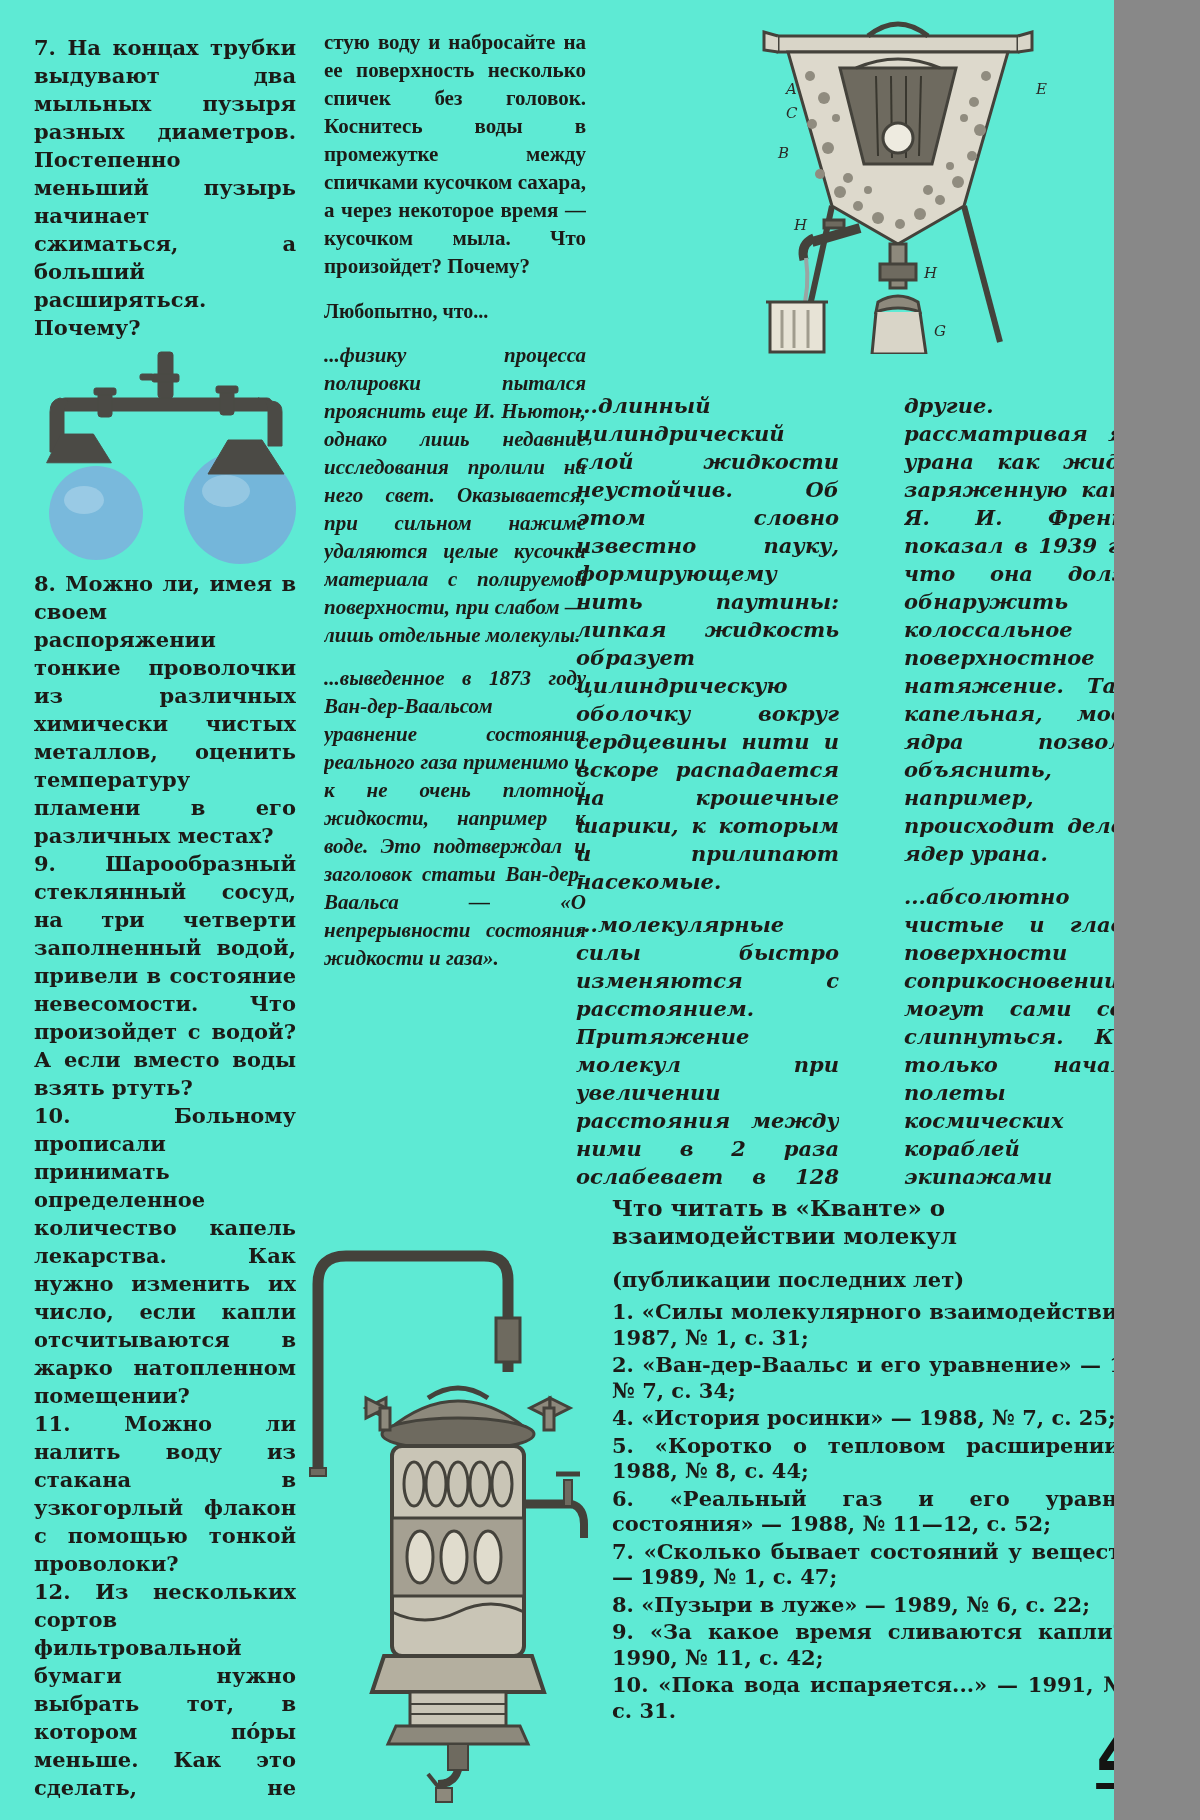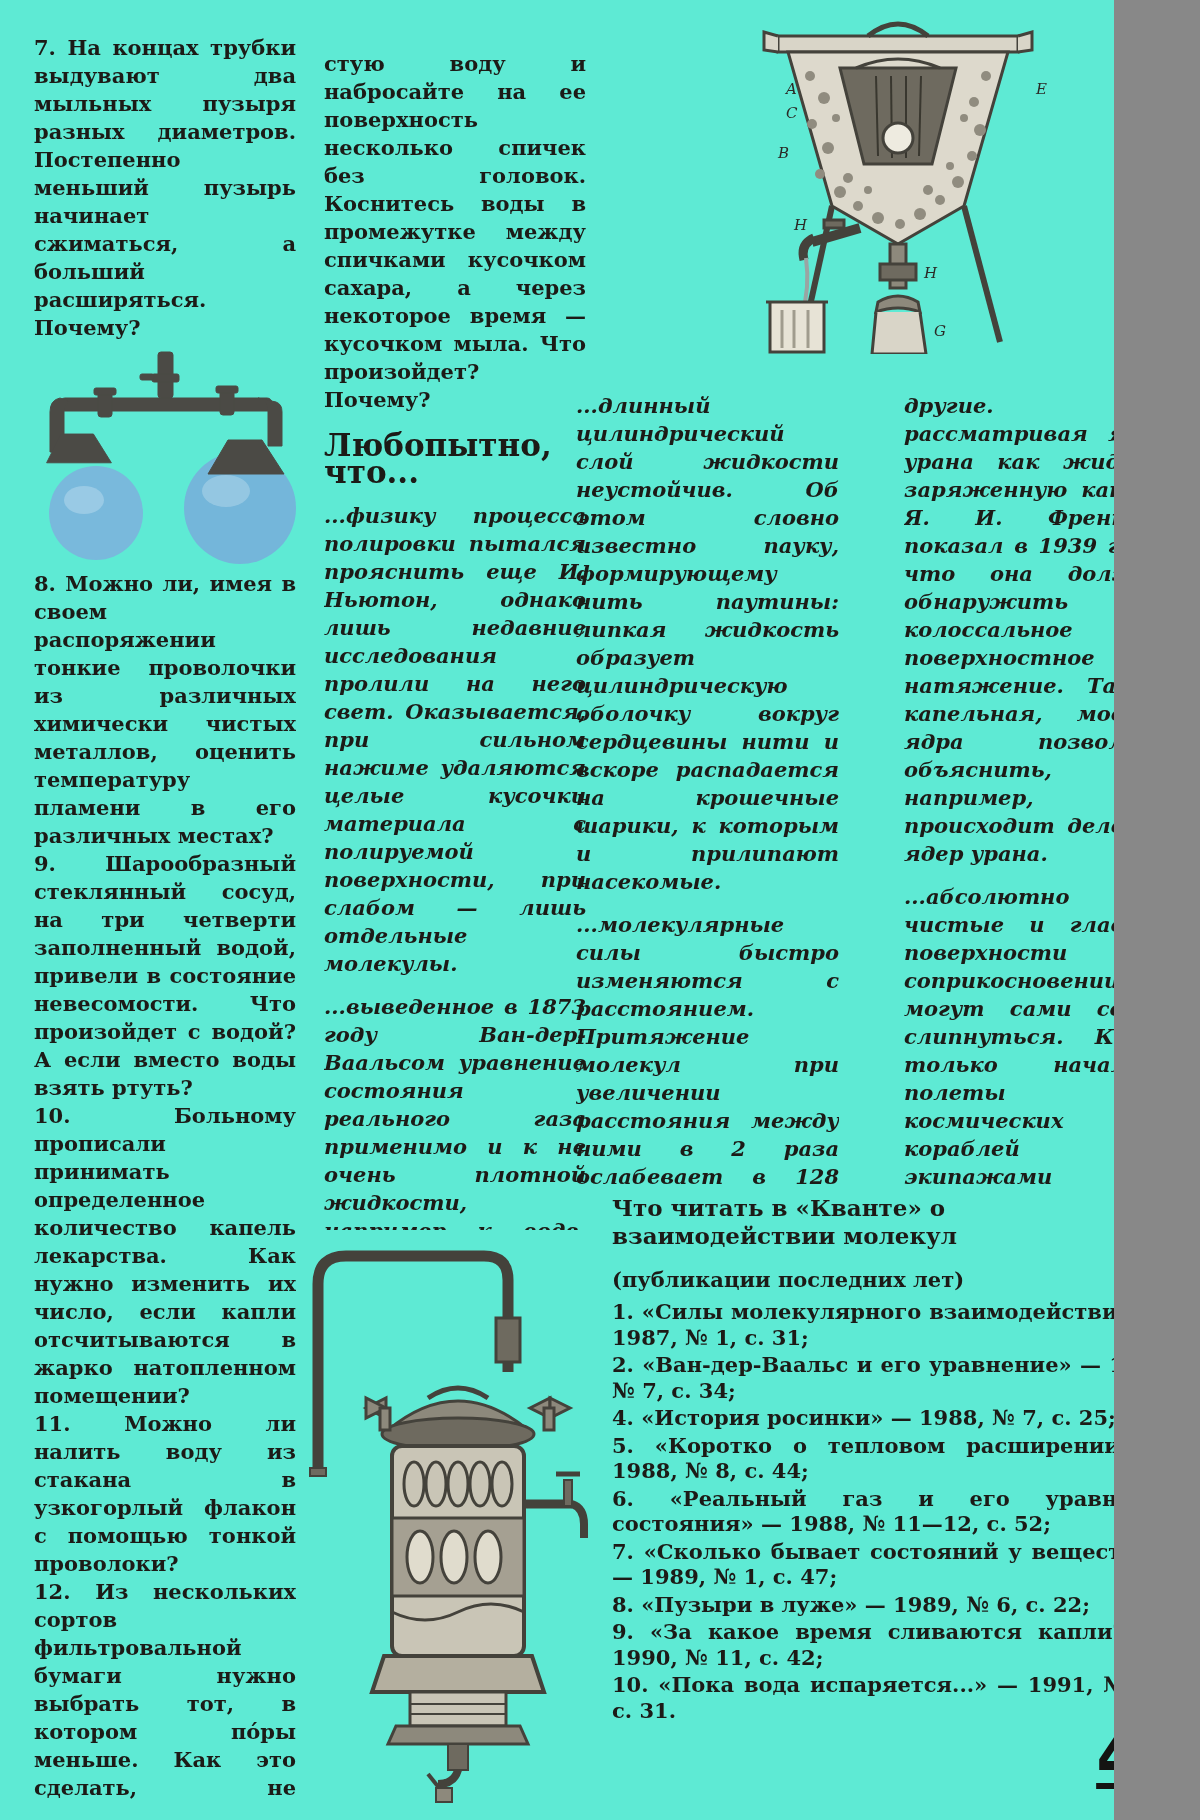--- a/index.html
+++ b/index.html
@@ -9,21 +9,21 @@
     font-family:"DejaVu Serif","Liberation Serif",serif;
     color:#1c1b17;
   }
   .col {
     position:absolute; text-align:justify; font-weight:bold;
     font-size:21px; line-height:28px; overflow:hidden;
     -webkit-hyphens:auto; hyphens:auto;
   }
   .q { margin:0; }
   .fact { margin:0 0 15px 0; font-style:italic; }
-  .hdr { font-size:31px; line-height:27px; margin:14px 0 16px; font-style:normal; }
+  .hdr { font-size:20px; line-height:27px; margin:14px 0 16px; font-style:normal; }
   .cont { margin:0 0 18px 0; }
   .reading { position:absolute; left:612px; top:1194px; width:574px; font-weight:bold; }
   .reading-title { font-size:23px; line-height:28px; width:420px; margin:0 0 8px 0; }
   .reading-sub { font-size:21px; line-height:26px; margin:17px 0 6px 0; }
   .reading-item { font-size:21px; line-height:25.5px; text-align:justify; margin:0 11px 2px 0; }
   .pageno {
     position:absolute; left:1096px; top:1722px; width:92px; text-align:right;
     font-family:"DejaVu Sans","Liberation Sans",sans-serif;
     font-weight:bold; font-size:66px; line-height:70px; color:#141412;text-decoration:underline;
   }
@@ -67,21 +67,21 @@
     </svg>
 
     <p class="q">8. Можно ли, имея в своем распоряжении тонкие проволочки из различных химически чистых металлов, оценить температуру пламени в его различных местах?</p>
     <p class="q">9. Шарообразный стеклянный сосуд, на три четверти заполненный водой, привели в состояние невесомости. Что произойдет с водой? А если вместо воды взять ртуть?</p>
     <p class="q">10. Больному прописали принимать определенное количество капель лекарства. Как нужно изменить их число, если капли отсчитываются в жарко натопленном помещении?</p>
     <p class="q">11. Можно ли налить воду из стакана в узкогорлый флакон с помощью тонкой проволоки?</p>
     <p class="q">12. Из нескольких сортов фильтровальной бумаги нужно выбрать тот, в котором по́ры меньше. Как это сделать, не используя никаких приборов?</p>
 
   </div>
 
-  <div class="col" style="left:324px; top:50px; width:262px; height:1180px;">
+  <div class="col" style="left:324px; top:28px; width:262px; height:1180px;font-family:Liberation Serif, serif;">
     <p class="cont">стую воду и набросайте на ее поверхность несколько спичек без головок. Коснитесь воды в промежутке между спичками кусочком сахара, а через некоторое время — кусочком мыла. Что произойдет? Почему?</p>
     <p class="hdr">Любопытно, что...</p>
     <p class="fact">...физику процесса полировки пытался прояснить еще И. Ньютон, однако лишь недавние исследования пролили на него свет. Оказывается, при сильном нажиме удаляются целые кусочки материала с полируемой поверхности, при слабом — лишь отдельные молекулы.</p>
     <p class="fact">...выведенное в 1873 году Ван-дер-Ваальсом уравнение состояния реального газа применимо и к не очень плотной жидкости, например к воде. Это подтверждал и заголовок статьи Ван-дер-Ваальса — «О непрерывности состояния жидкости и газа».</p>
 
   </div>
 
   <div class="col" style="left:576px; top:392px; width:263px; height:796px;">
     <p class="fact">...длинный цилиндрический слой жидкости неустойчив. Об этом словно известно пауку, формирующему нить паутины: липкая жидкость образует цилиндрическую оболочку вокруг сердцевины нити и вскоре распадается на крошечные шарики, к которым и прилипают насекомые.</p>
     <p class="fact">...молекулярные силы быстро изменяются с расстоянием. Притяжение молекул при увеличении расстояния между ними в 2 раза ослабевает в 128 раз!</p>

